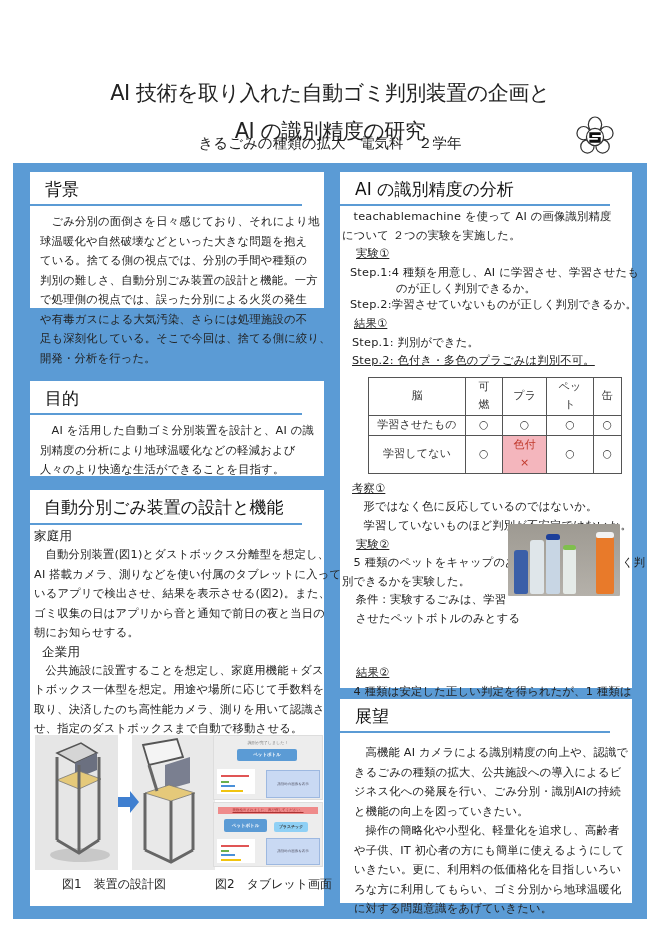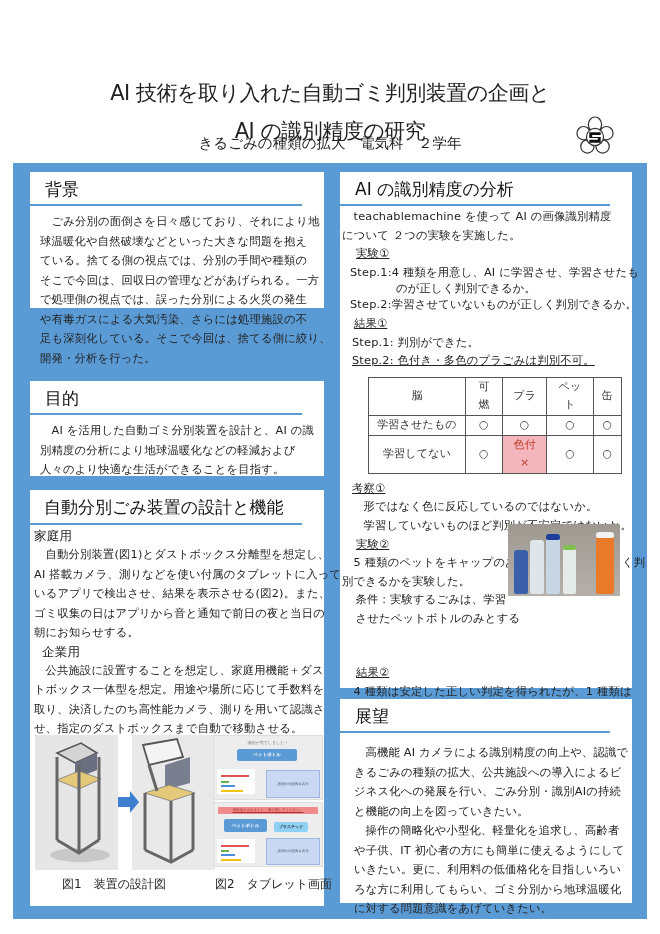--- a/index.html
+++ b/index.html
@@ -46,21 +46,21 @@
 <div class="frame"></div>
 
 <div class="panel" style="left:30px; top:172px; width:294px; height:136px;">
   <div class="panel-head">
     <span>背景</span>
   </div>
   <div class="body">
     <div class="line">　ごみ分別の面倒さを日々感じており、それにより地</div>
     <div class="line">球温暖化や自然破壊などといった大きな問題を抱え</div>
     <div class="line">ている。捨てる側の視点では、分別の手間や種類の</div>
-    <div class="line">そこで今回は、回収日の管理などがあげられる。一方</div>
+    <div class="line">判別の難しさ、自動分別ごみ装置の設計と機能。一方</div>
     <div class="line">で処理側の視点では、誤った分別による火災の発生</div>
     <div class="line">や有毒ガスによる大気汚染、さらには処理施設の不</div>
     <div class="line">足も深刻化している。そこで今回は、捨てる側に絞り、</div>
     <div class="line">開発・分析を行った。</div>
   </div>
 </div>
 
 <div class="panel" style="left:30px; top:381px; width:294px; height:95px;">
   <div class="panel-head">
     <span>目的</span>

